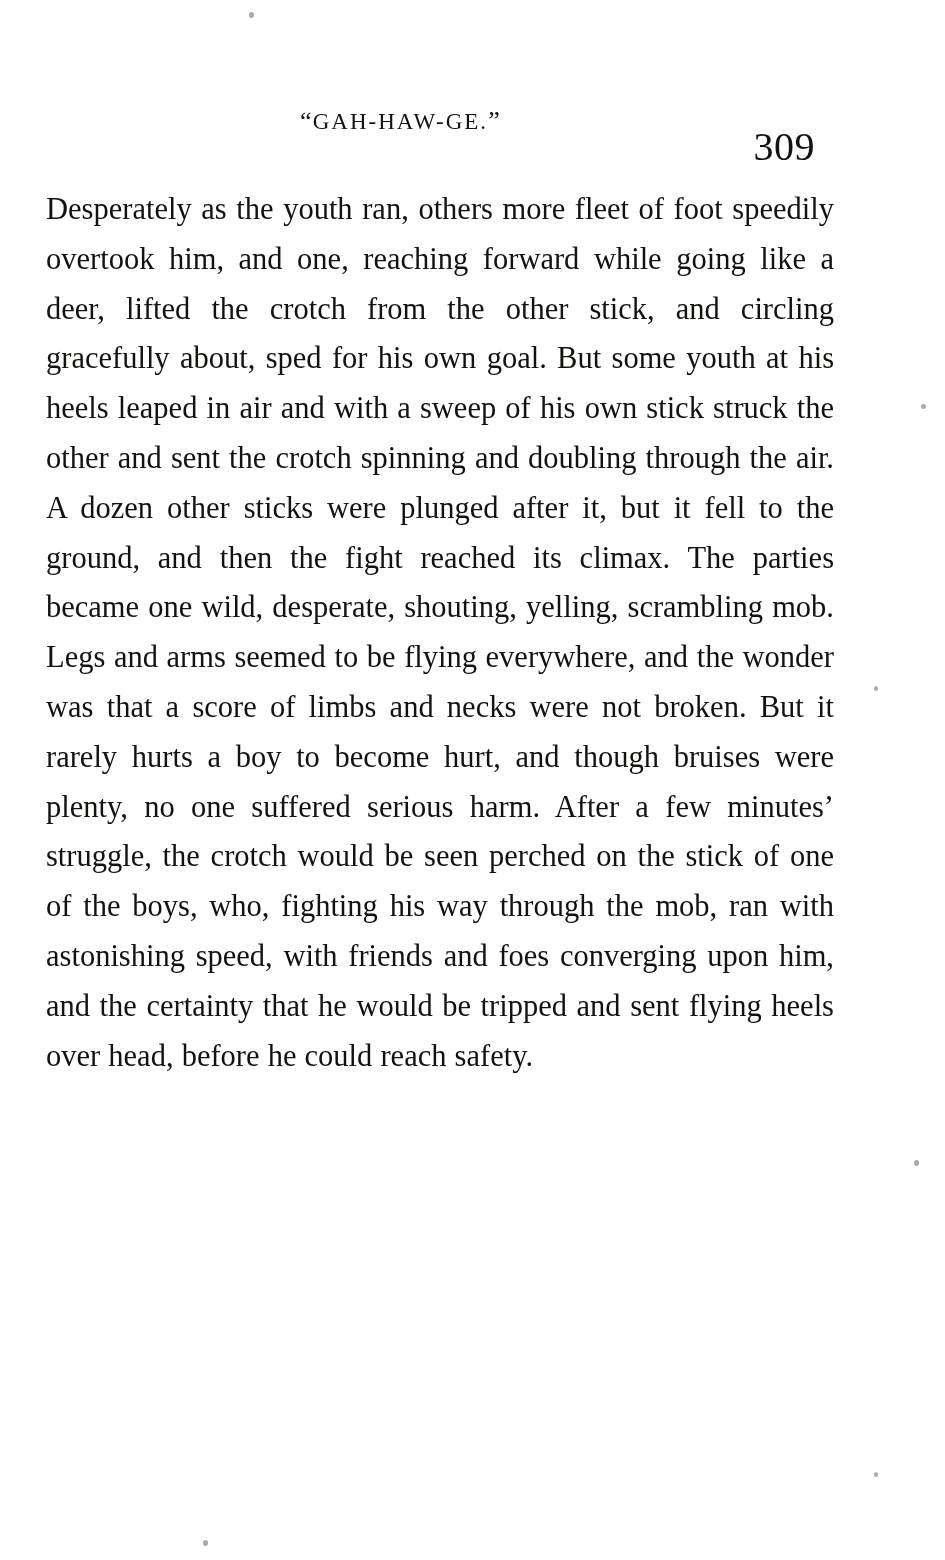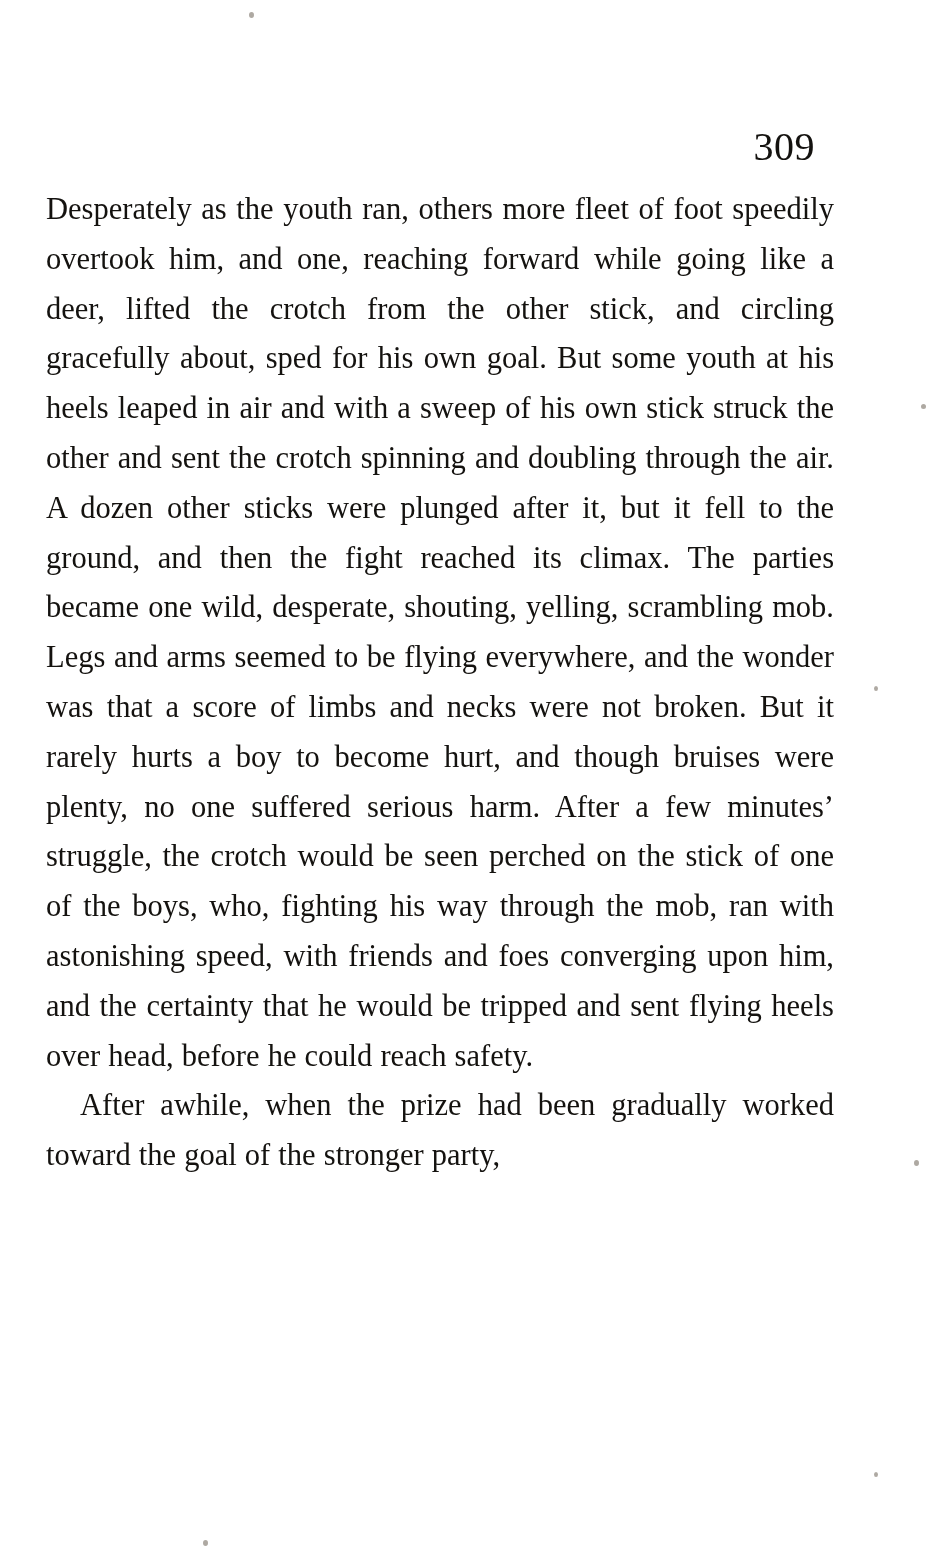--- a/index.html
+++ b/index.html
@@ -87,26 +87,28 @@
     border-radius: 50%;
     opacity: 0.55;
   }
 </style>
 </head>
 <body>
 
 <div class="page">
 
   <div class="header">
+    <div class="header-title">
+      <span class="q">“</span><span class="caps">GAH-HAW-GE.</span><span class="q">”</span>
+    </div>
     <div class="header-folio">309</div>
   </div>
 
   <div class="body-text">
     <p class="para">Desperately as the youth ran, others more fleet of foot speedily overtook him, and one, reaching forward while going like a deer, lifted the crotch from the other stick, and circling gracefully about, sped for his own goal. But some youth at his heels leaped in air and with a sweep of his own stick struck the other and sent the crotch spinning and doubling through the air. A dozen other sticks were plunged after it, but it fell to the ground, and then the fight reached its climax. The parties became one wild, desperate, shouting, yelling, scrambling mob. Legs and arms seemed to be flying everywhere, and the wonder was that a score of limbs and necks were not broken. But it rarely hurts a boy to become hurt, and though bruises were plenty, no one suffered serious harm. After a few minutes’ struggle, the crotch would be seen perched on the stick of one of the boys, who, fighting his way through the mob, ran with astonishing speed, with friends and foes converging upon him, and the certainty that he would be tripped and sent flying heels over head, before he could reach safety.</p>
-    <p class="para indent">After awhile, when the prize had been gradually worked toward the goal of the stronger party,</p>
   </div>
 
   <span class="speck" style="left:249px; top:12px; width:5px; height:6px;"></span>
   <span class="speck" style="left:921px; top:404px; width:5px; height:5px;"></span>
   <span class="speck" style="left:874px; top:686px; width:4px; height:5px;"></span>
   <span class="speck" style="left:914px; top:1160px; width:5px; height:6px;"></span>
   <span class="speck" style="left:874px; top:1472px; width:4px; height:5px;"></span>
   <span class="speck" style="left:203px; top:1540px; width:5px; height:6px;"></span>
 
 </div>

